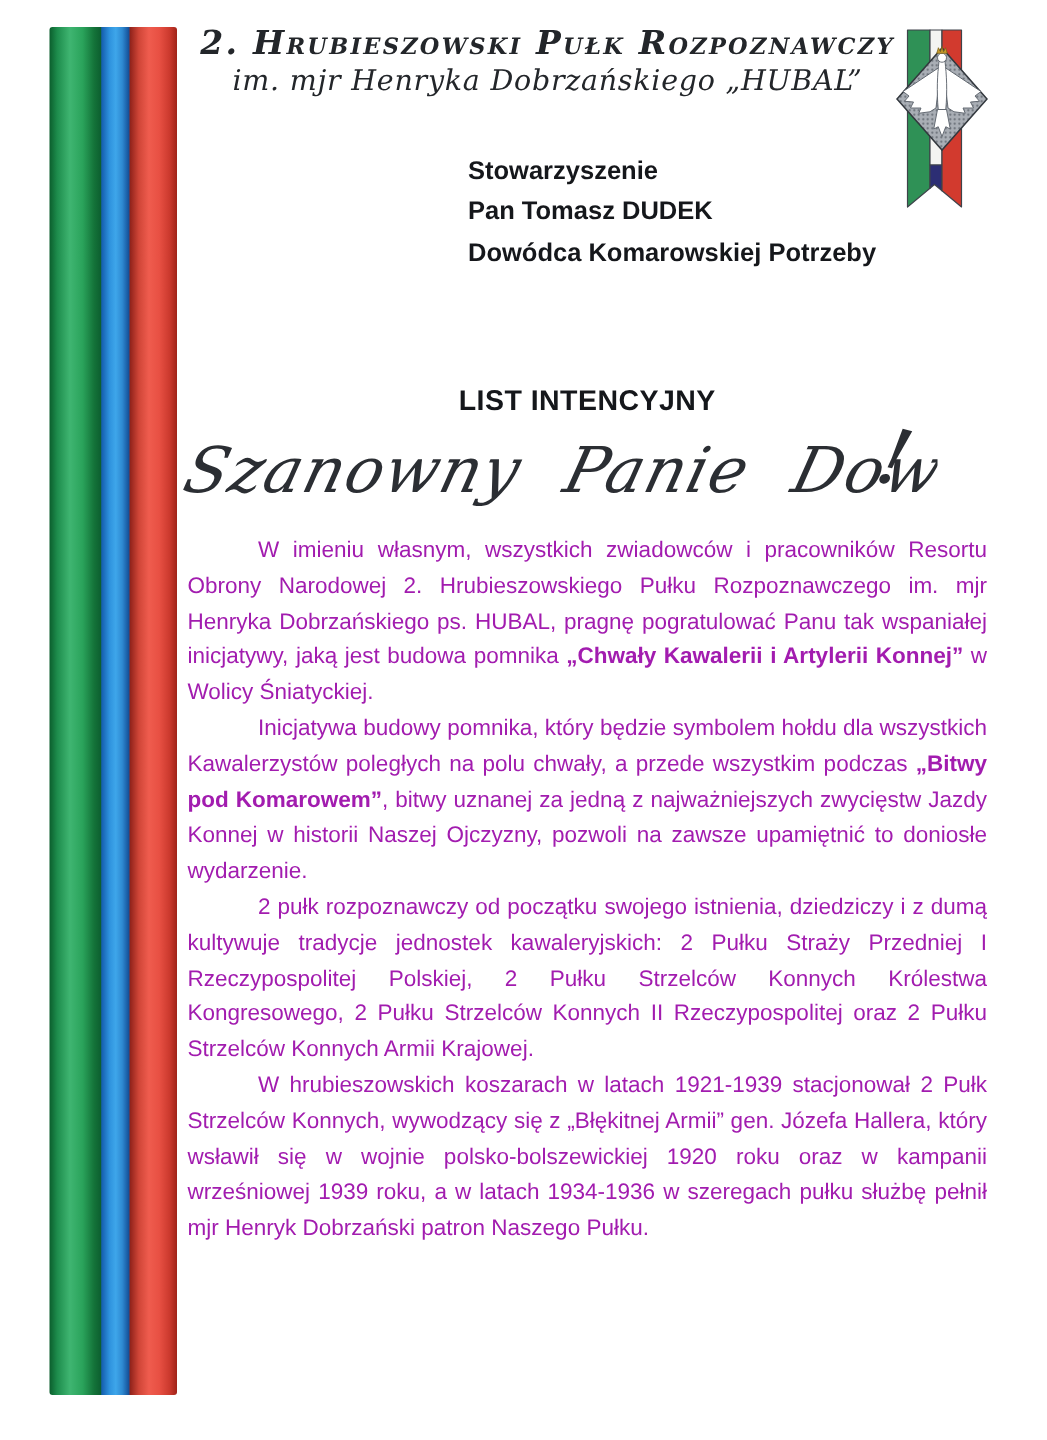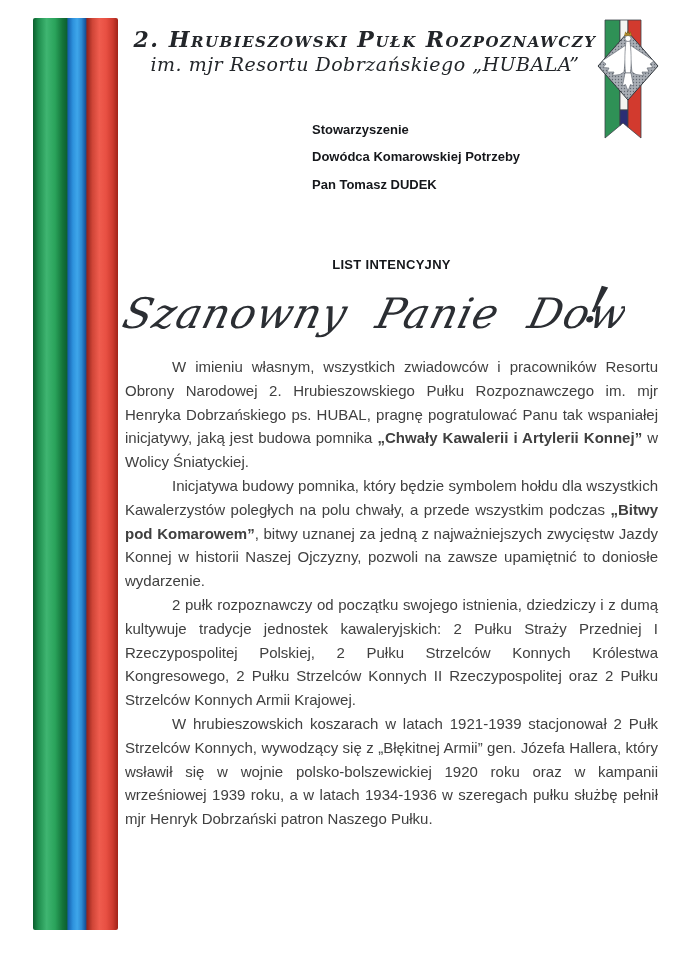--- a/index.html
+++ b/index.html
@@ -11,57 +11,57 @@
   
   .ribbon{
     position:absolute;left:33px;top:18px;width:85px;height:912px;
     border-radius:2px;filter:blur(.35px);
     background:linear-gradient(90deg,
       #0b5e2d 0%, #1d8c4c 6%, #3fb571 16%, #2aa35b 26%, #147339 35%, #0d6030 40%,
       #155fae 41%, #2e92dd 47%, #3ea6ea 52%, #2e8ad2 57%, #16539b 62%,
       #93241c 63.5%, #cf4537 70%, #ef5c4e 78%, #e85043 86%, #cc3a2e 94%, #a02318 100%);
   }
   .letterhead{
-    position:absolute;left:115px;top:26px;width:500px;text-align:center;color:#23262a;
+    position:absolute;left:115px;top:16px;width:500px;text-align:center;color:#23262a;
   }
   .letterhead .line1{
     font-family:"DejaVu Serif",serif;font-style:italic;font-variant:small-caps;
     font-weight:600;font-size:22px;letter-spacing:1.5px;line-height:26px;white-space:nowrap;
   }
   .letterhead .line2{
     font-family:"DejaVu Serif",serif;font-style:italic;
     font-weight:500;font-size:19px;letter-spacing:.5px;line-height:25px;white-space:nowrap;
   }
   .crest{position:absolute;left:590px;top:15px;}
   .addressee{
     position:absolute;left:312px;top:100px;
-    font-weight:bold;font-size:13px;line-height:27.3px;color:#15171b;white-space:nowrap;margin-top:16px;
+    font-weight:bold;font-size:17px;line-height:27.3px;color:#15171b;white-space:nowrap;
   }
   .letter-title{
     position:absolute;left:125px;top:257px;width:533px;text-align:center;
-    font-weight:bold;font-size:13px;letter-spacing:.3px;color:#15171b;
+    font-weight:bold;font-size:19px;letter-spacing:.3px;color:#15171b;
   }
   .salutation{position:absolute;left:110px;top:266px;}
   .letter-body{
     position:absolute;left:125px;top:355px;width:533px;
-    font-size:15px;line-height:23.8px;text-align:justify;color:#404040;
+    font-size:15px;line-height:23.8px;text-align:justify;color:#a21caf;
   }
   .letter-body p{margin:0;text-indent:47px;}
   .letter-body b{font-weight:bold;}
 </style>
 </head>
 <body>
 
 <div class="page">
 
   <div class="ribbon"></div>
 
   <div class="letterhead">
     <div class="line1">2. Hrubieszowski Pułk Rozpoznawczy</div>
-    <div class="line2">im. mjr Resortu Dobrzańskiego „HUBALA”</div>
+    <div class="line2">im. mjr Henryka Dobrzańskiego „HUBAL”</div>
   </div>
 
   <svg class="crest" width="80" height="130" viewBox="0 0 80 130" aria-hidden="true">
     <defs>
       <pattern id="mail" width="3" height="3" patternUnits="userSpaceOnUse">
         <rect width="3" height="3" fill="#a9aeb5"></rect>
         <circle cx="1.5" cy="1.5" r="0.7" fill="#646a72"></circle>
       </pattern>
     </defs>
     <g stroke="#3e434a" stroke-width="0.8" stroke-linejoin="round">
@@ -76,22 +76,22 @@
       <polygon points="40,30 64,46 60,49 63,52.5 57,53 59,57 52,57 53.5,60.5 46,59.5 42,57 40.5,44"></polygon>
       <path d="M36,26 C35,34 34.3,46 35.5,58 L40.5,58 C41.7,46 41,34 40,26 Z"></path>
       <circle cx="38" cy="23.5" r="3"></circle>
       <polygon points="35,58 41,58 43.5,71 40.5,69.5 38,76 35.5,69.5 32.5,71"></polygon>
     </g>
     <path d="M34.5,20.5 L35.6,16.8 L37,19.6 L38,16 L39,19.6 L40.4,16.8 L41.5,20.5 Z" stroke="#7c6117" stroke-width="0.5" fill="#c79b2b"></path>
   </svg>
 
   <div class="addressee">
     <div>Stowarzyszenie</div>
+    <div>Pan Tomasz DUDEK</div>
     <div>Dowódca Komarowskiej Potrzeby</div>
-    <div>Pan Tomasz DUDEK</div>
   </div>
 
   <div class="letter-title">LIST INTENCYJNY</div>
 
   <svg class="salutation" width="515" height="104" viewBox="0 0 515 104">
     <text x="26" y="62" transform="skewX(-14)" font-family="'DejaVu Serif',serif" font-style="italic" font-size="42" style="letter-spacing:1px;word-spacing:16px" fill="#2b2e33">Szanowny Panie Dowódco</text>
     <text x="472" y="54" transform="rotate(14 472 54)" font-family="'DejaVu Serif',serif" font-style="italic" font-size="52" fill="#2b2e33">!</text>
   </svg>
 
   <div class="letter-body">

